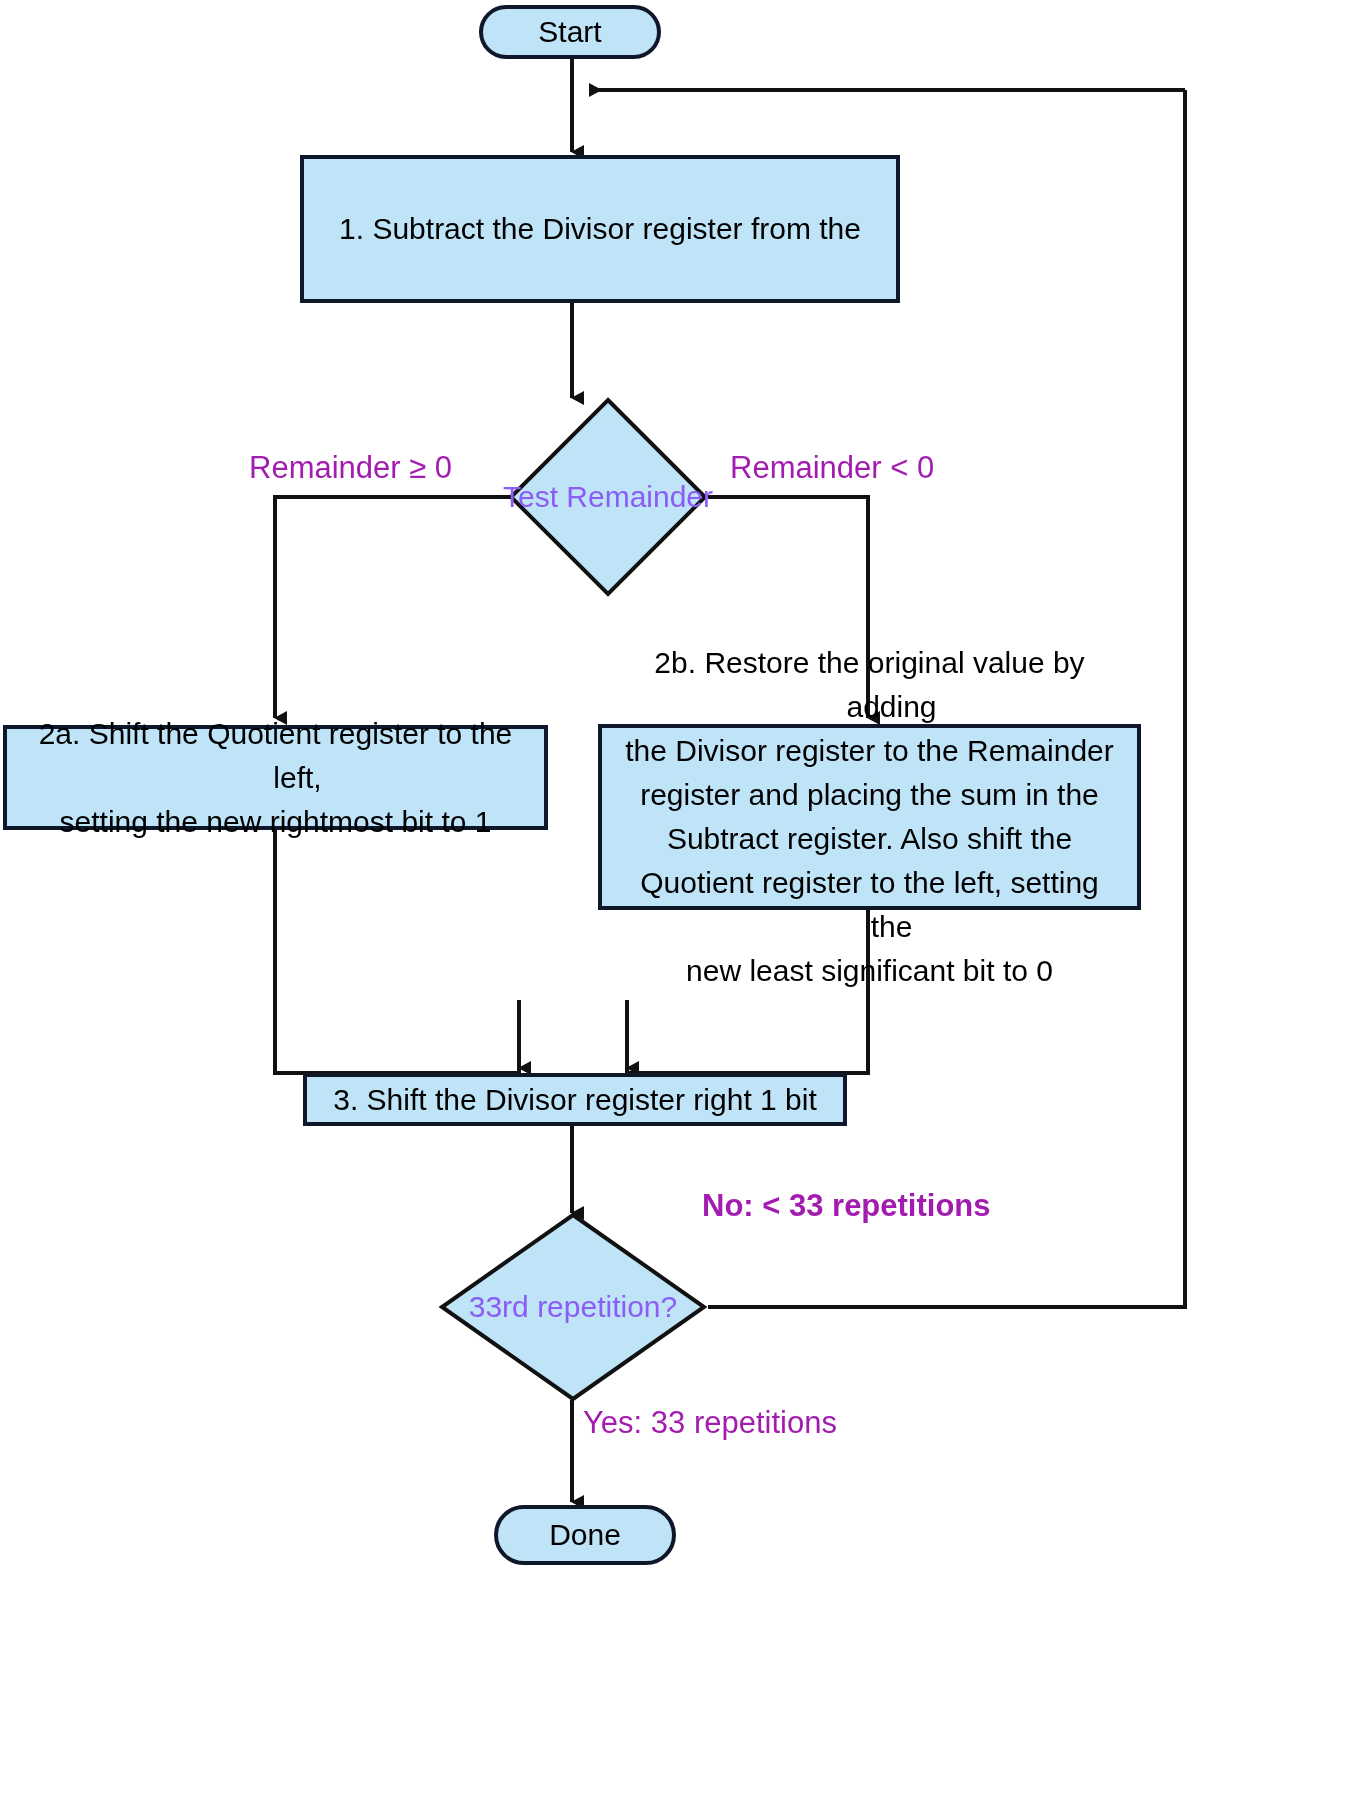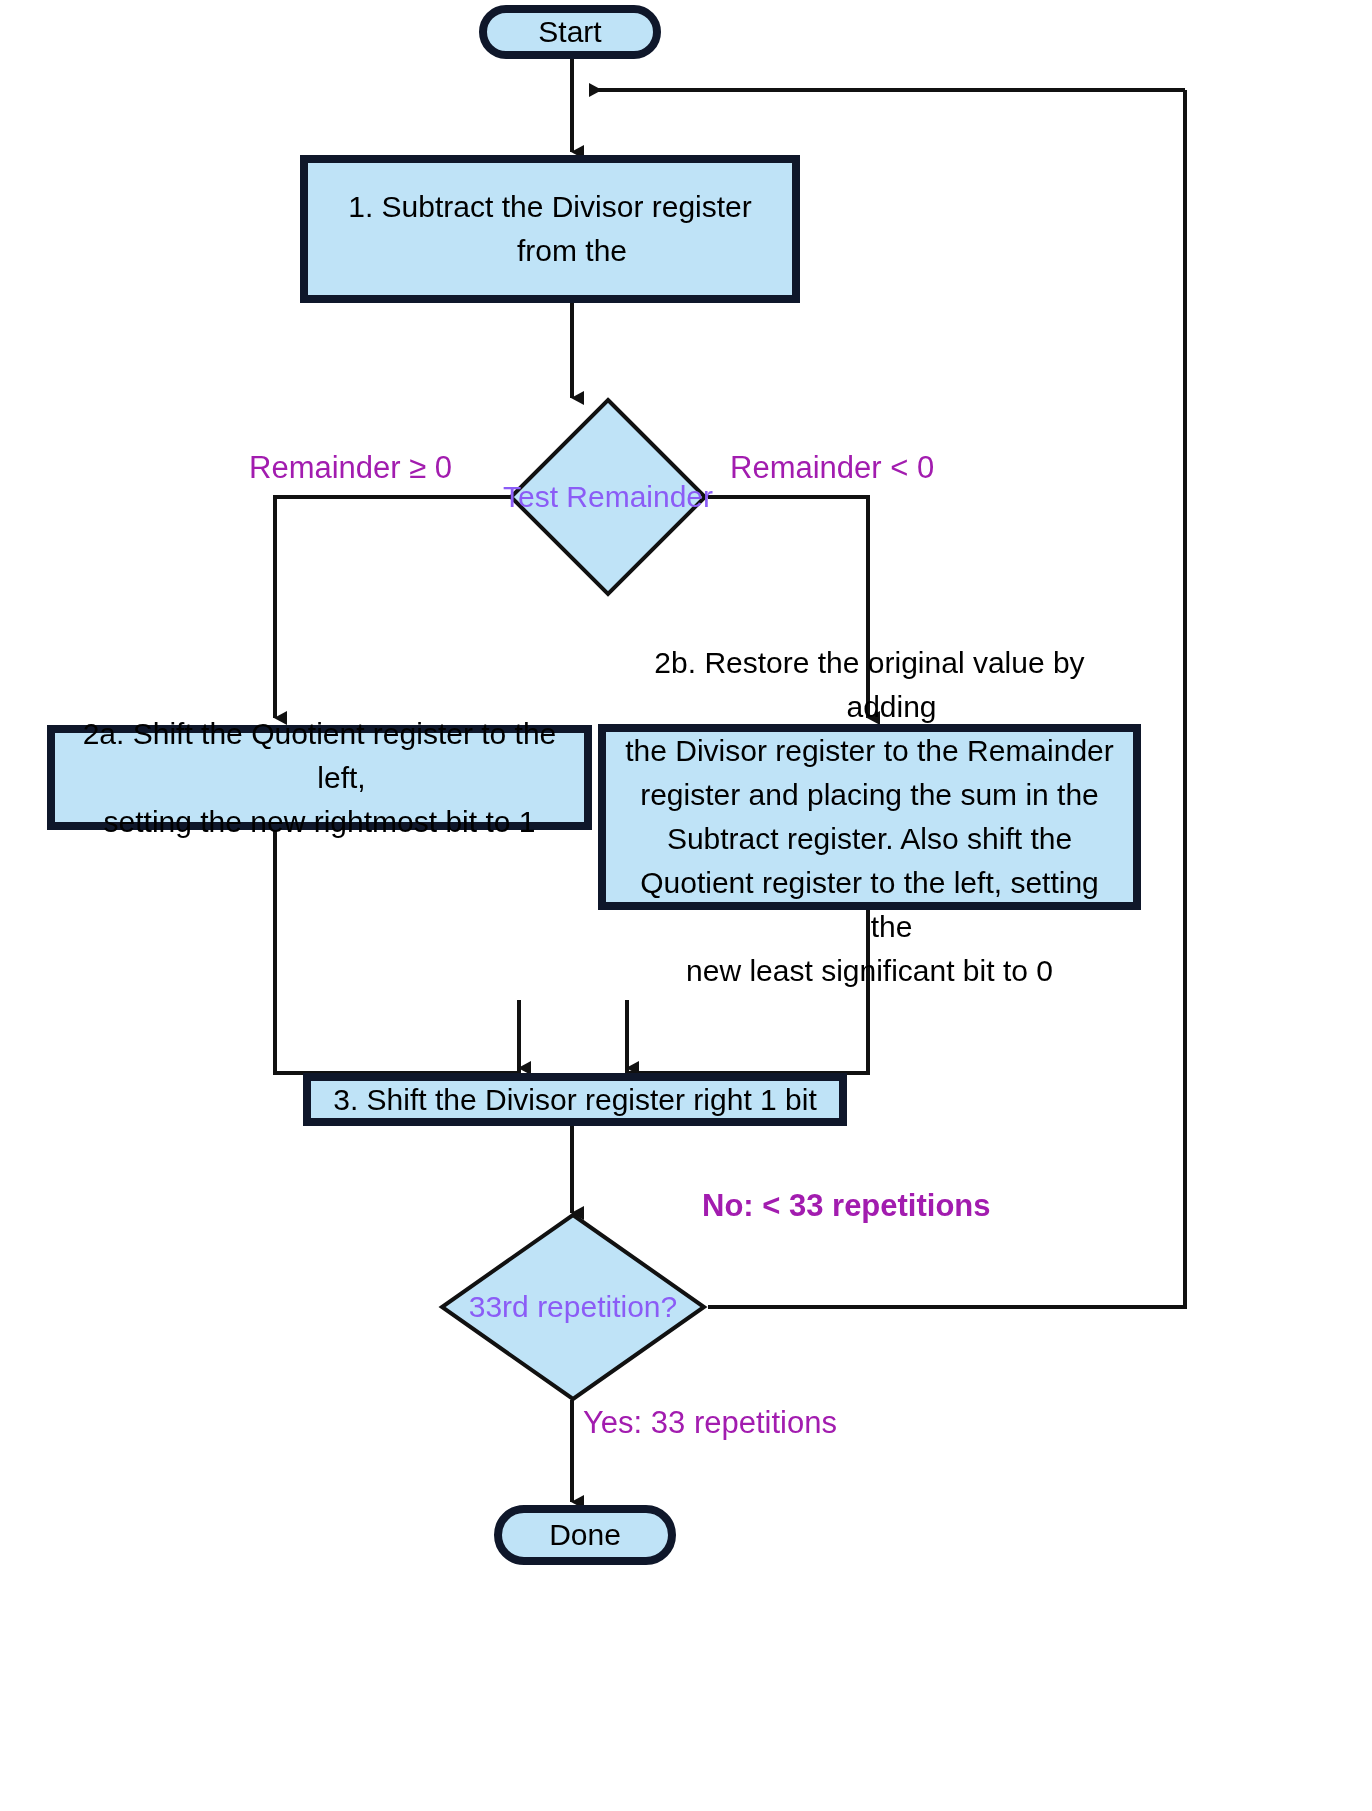--- a/index.html
+++ b/index.html
@@ -21,21 +21,21 @@
     position: absolute;
     left: 0;
     top: 0;
     width: 1372px;
     height: 1811px;
   }
   .node {
     position: absolute;
     box-sizing: border-box;
     background: #bfe3f7;
-    border: 8px solid #0f172a;
+    border: 4px solid #0f172a;
     display: flex;
     align-items: center;
     justify-content: center;
     color: #000000;
   }
   .terminator {
     border-radius: 32px;
     font-size: 30px;
   }
   .process {
@@ -117,38 +117,38 @@
       <path d="M708,1307 L1185,1307 L1185,90"></path>
 
       <line x1="572" y1="1400" x2="572" y2="1502" marker-end="url(#arrowDown)"></line>
     </g>
   </svg>
 
   <div class="node terminator" style="left:479px; top:5px; width:182px; height:54px;">
     <span>Start</span>
   </div>
 
-  <div class="node process" style="left:300px; top:155px; width:500px; height:148px;">
+  <div class="node process" style="left:300px; top:155px; width:600px; height:148px;">
     <span class="ptext">
       <span class="hang">1.  Subtract the Divisor register from the</span>
     </span>
   </div>
 
   <div class="decision" style="left:507px; top:396px; width:202px; height:202px;">
     <svg width="202" height="202" viewBox="0 0 202 202" xmlns="http://www.w3.org/2000/svg">
       <polygon points="101,4 198,101 101,198 4,101" fill="#bfe3f7" stroke="#111111" stroke-width="4"></polygon>
     </svg>
     <span class="dlabel">Test Remainder</span>
   </div>
 
   <div class="edge-label" style="left:249px; top:450px;">Remainder ≥ 0</div>
 
   <div class="edge-label" style="left:730px; top:450px;">Remainder &lt; 0</div>
 
-  <div class="node process" style="left:3px; top:725px; width:545px; height:105px;margin-left:44px;">
+  <div class="node process" style="left:3px; top:725px; width:545px; height:105px;">
     <span class="ptext">
       <span class="hang">2a.  Shift the Quotient register to the left,</span>
       <span class="hang">setting the new rightmost bit to 1</span>
     </span>
   </div>
 
   <div class="node process" style="left:598px; top:724px; width:543px; height:186px;">
     <span class="ptext">
       <span class="hang">2b.  Restore the original value by adding</span>
       <span class="hang">the Divisor register to the Remainder</span>

